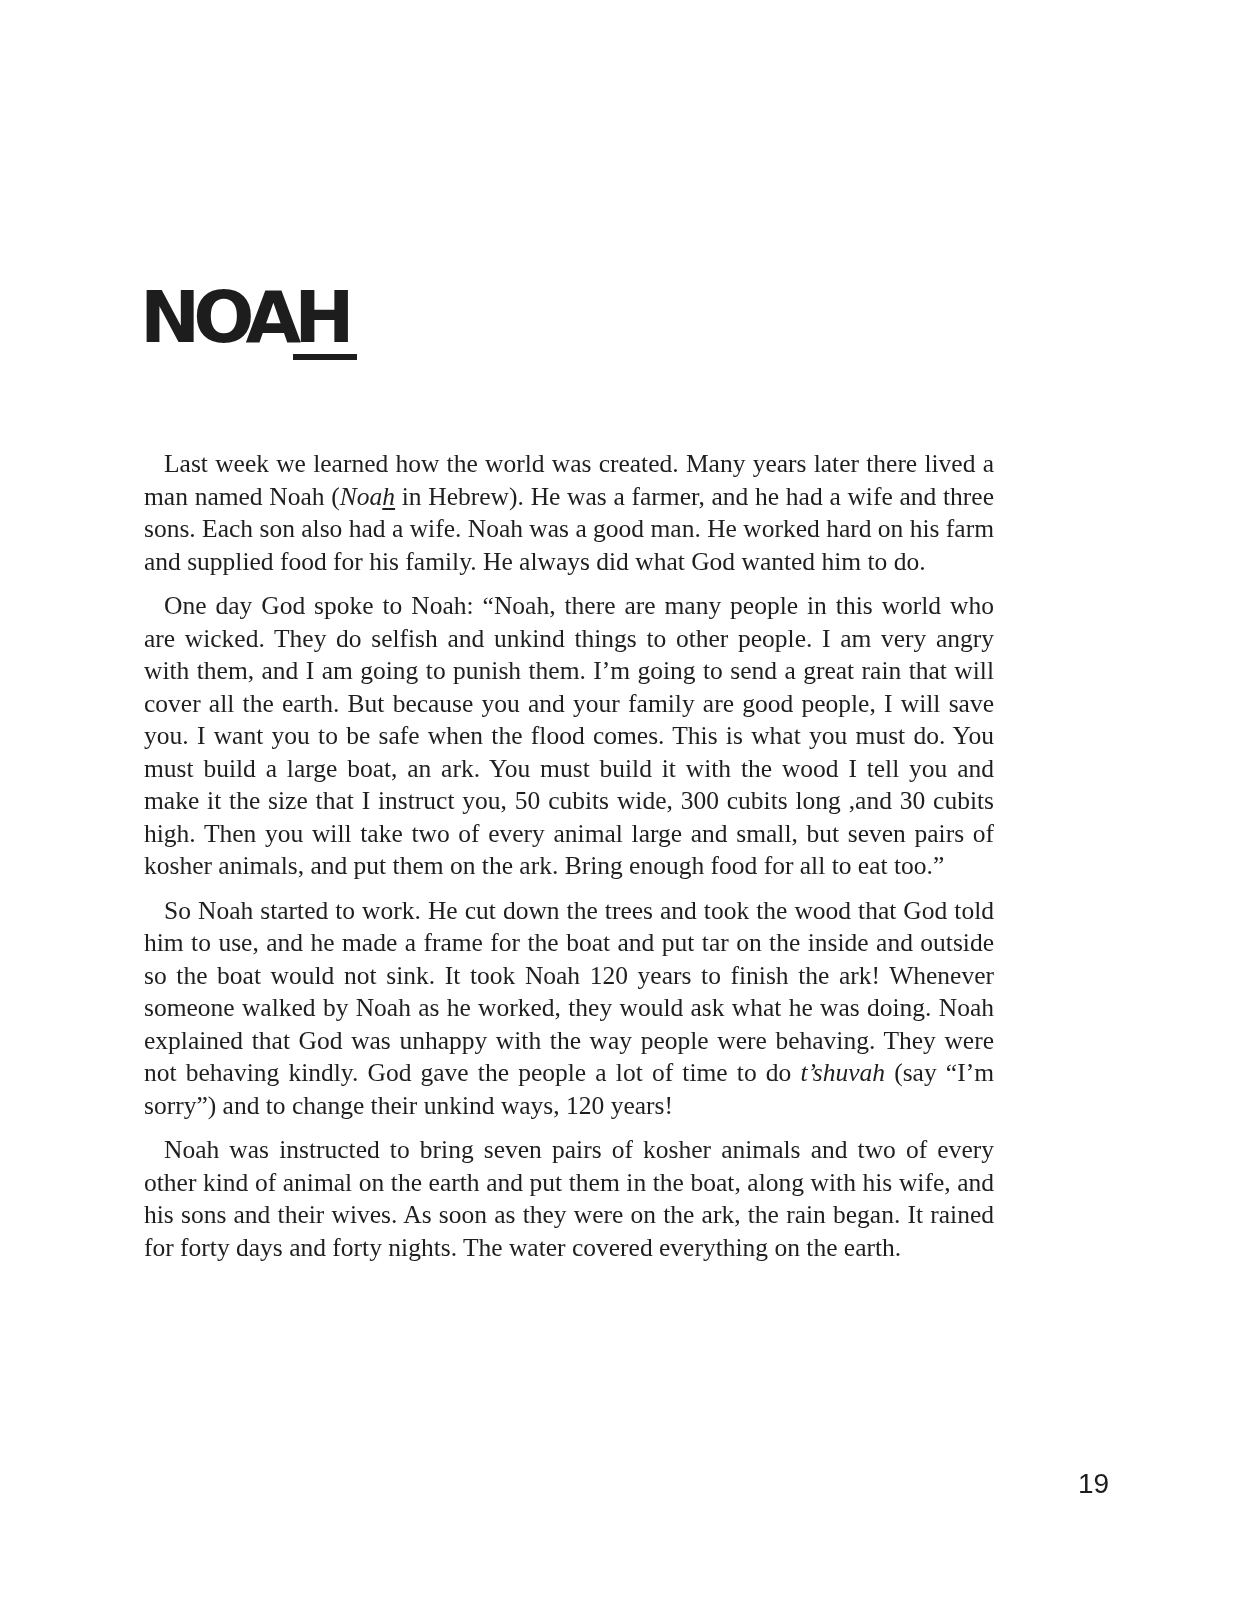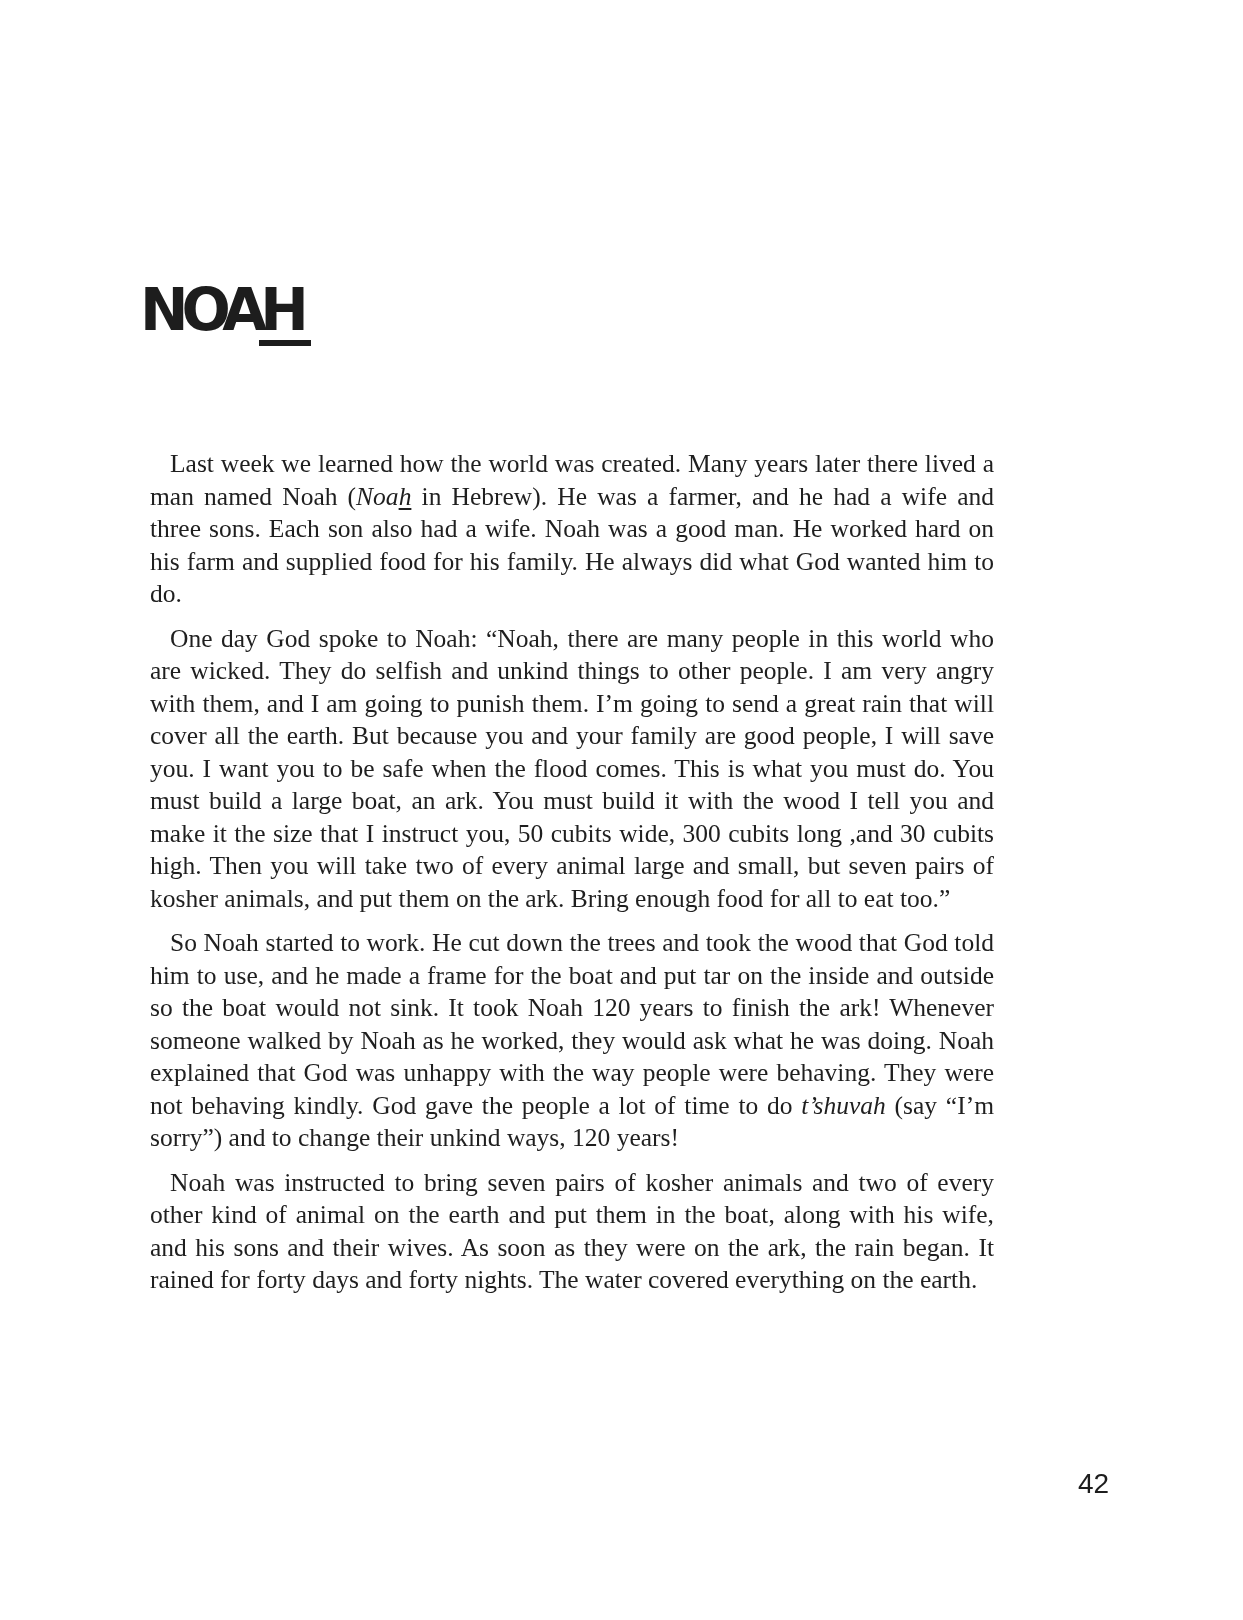--- a/index.html
+++ b/index.html
@@ -17,21 +17,21 @@
     color: #1e1e1e;
     font-family: "Liberation Serif", "DejaVu Serif", serif;
   }
   .title {
     position: absolute;
     left: 140px;
     top: 281px;
     margin: 0;
     font-family: "DejaVu Sans", sans-serif;
     font-weight: bold;
-    font-size: 58px;
+    font-size: 72px;
     line-height: 1;
     letter-spacing: -7px;
     color: #1d1d1d;
     white-space: nowrap;
   }
   .title .ul {
     position: relative;
     display: inline-block;
   }
   .title .ul::after {
@@ -47,21 +47,21 @@
     position: absolute;
     left: 138px;
     top: 448px;
     width: 856px;
     font-size: 25.5px;
     line-height: 32.5px;
     text-align: justify;
     color: #1f1f1f;
   }
   .body-text p {
-    margin: 0 0 12px 12px;
+    margin: 0 0 12px 6px;
     text-indent: 20px;
   }
   .body-text p:last-child {
     margin-bottom: 0;
   }
   .heb-underline {
     text-decoration: underline;
     text-decoration-thickness: 2px;
     text-underline-offset: 3px;
   }
@@ -88,15 +88,15 @@
 
     <p><span>One day God spoke to Noah: “Noah, there are many people in this world who are wicked. They do selfish and unkind things to other people. I am very angry with them, and I am going to punish them. I’m going to send a great rain that will cover all the earth. But because you and your family are good people, I will save you. I want you to be safe when the flood comes. This is what you must do. You must build a large boat, an ark. You must build it with the wood I tell you and make it the size that I instruct you, 50 cubits wide, 300 cubits long ,and 30 cubits high. Then you will take two of every animal large and small, but seven pairs of kosher animals, and put them on the ark. Bring enough food for all to eat too.”</span></p>
 
     <p><span>So Noah started to work. He cut down the trees and took the wood that God told him to use, and he made a frame for the boat and put tar on the inside and outside so the boat would not sink. It took Noah 120 years to finish the ark! Whenever someone walked by Noah as he worked, they would ask what he was doing. Noah explained that God was unhappy with the way people were behaving. They were not behaving kindly. God gave the people a lot of time to do </span><i>t’shuvah</i><span> (say “I’m sorry”) and to change their unkind ways, 120 years!</span></p>
 
     <p><span>Noah was instructed to bring seven pairs of kosher animals and two of every other kind of animal on the earth and put them in the boat, along with his wife, and his sons and their wives. As soon as they were on the ark, the rain began. It rained for forty days and forty nights. The water covered everything on the earth.</span></p>
 
 
   </div>
 
-  <div class="pagenum">42</div>
+  <div class="pagenum">19</div>
 
 </div>
 
 </body></html>

